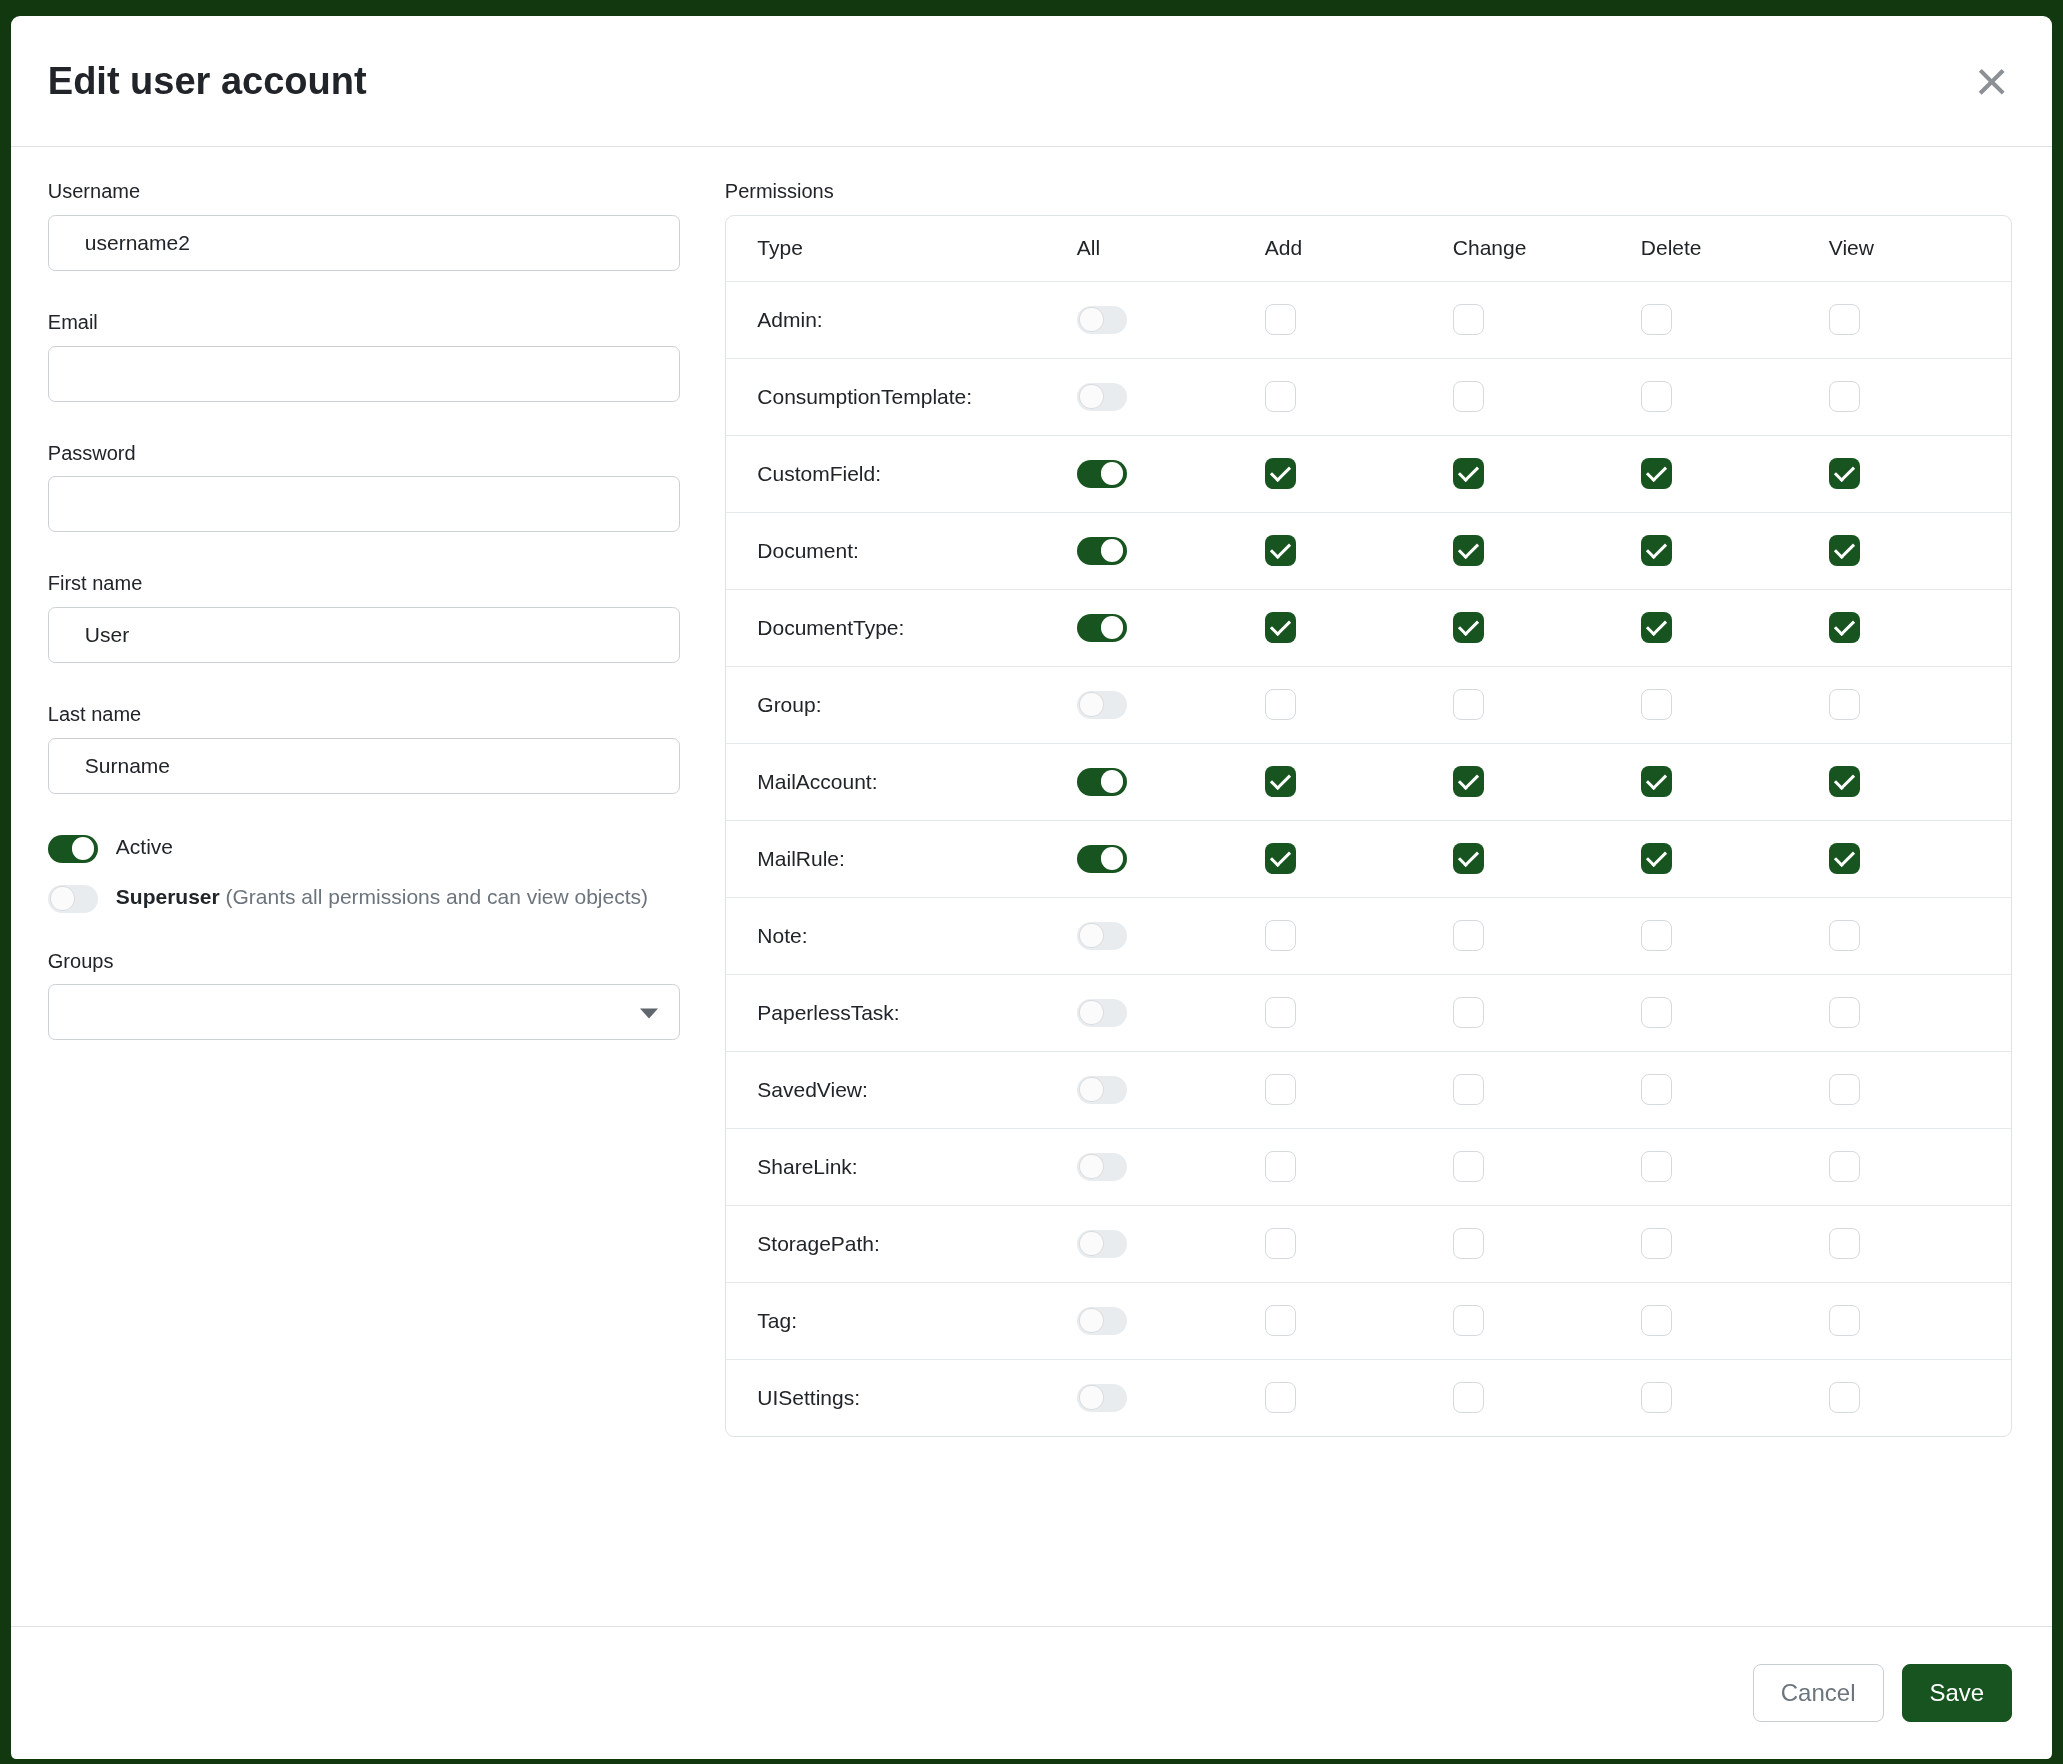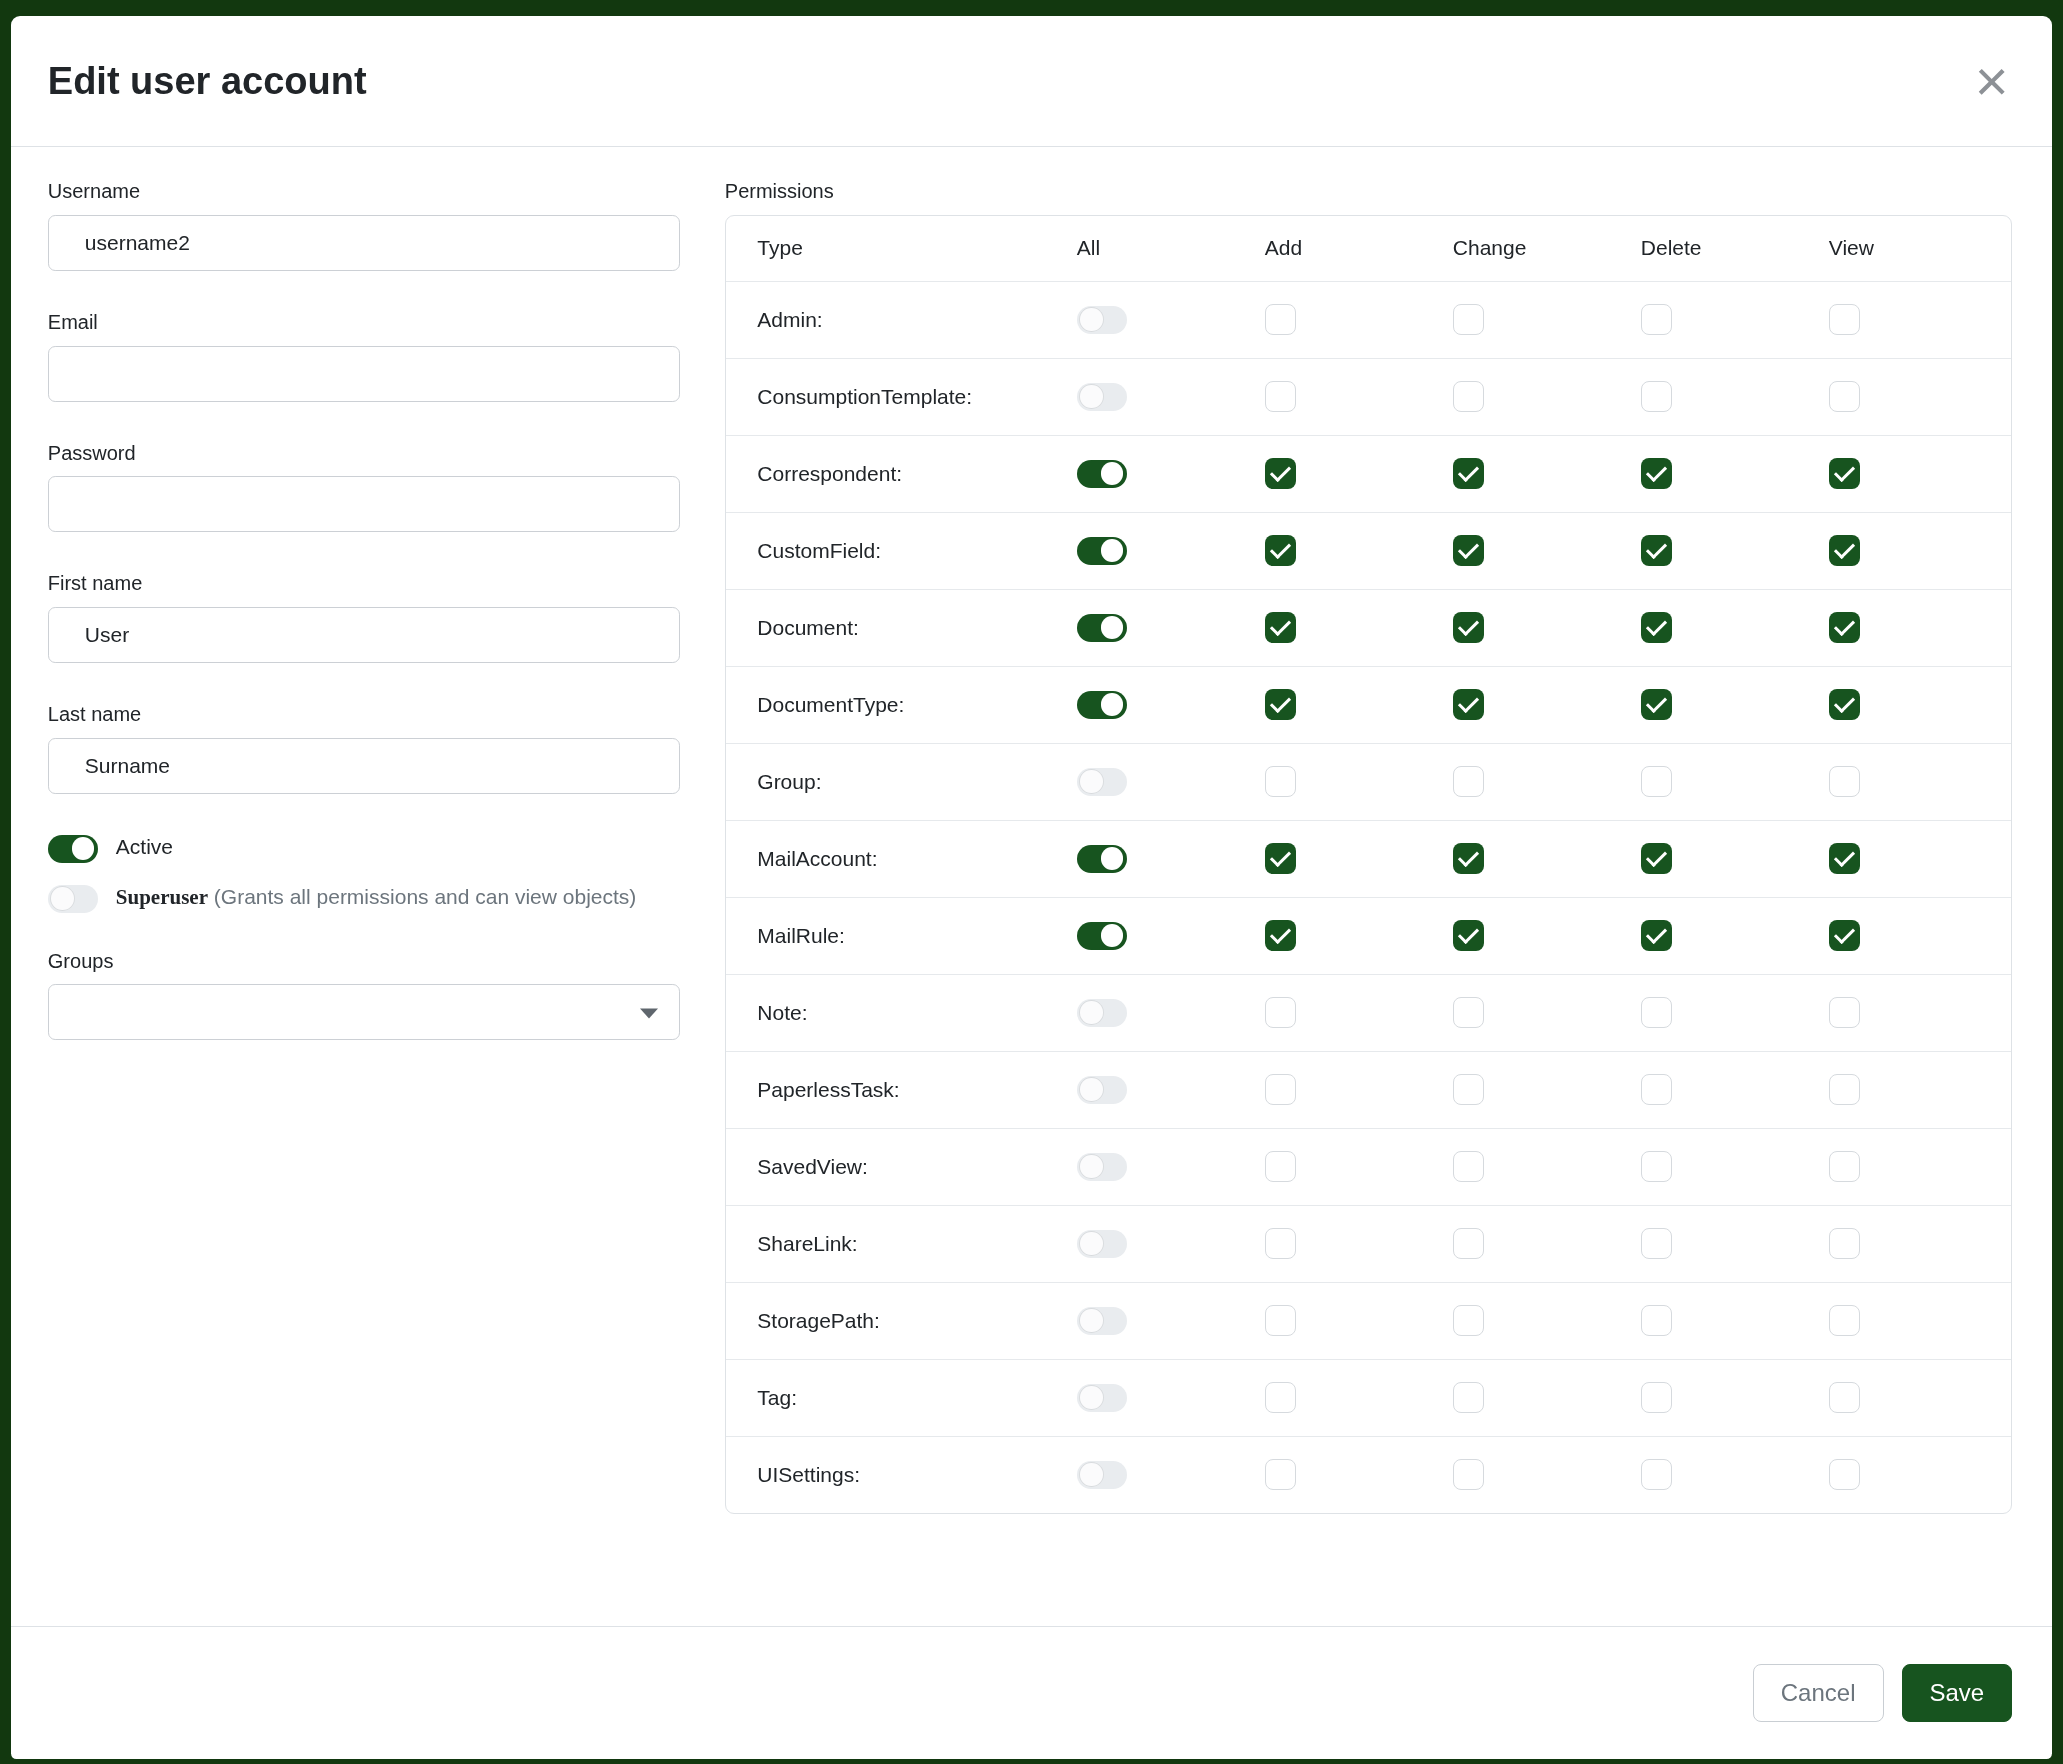--- a/index.html
+++ b/index.html
@@ -44,21 +44,21 @@
 
   .switch { width:50px; height:28px; border-radius:14.4px; position:relative; display:inline-block; flex:0 0 auto; cursor:pointer; }
   .switch.on  { background:var(--primary); }
   .switch.on::after  { content:""; position:absolute; top:2.7px; right:3.6px; width:22.5px; height:22.5px; border-radius:50%; background:#fff; }
   .switch.off { background:#e9ecef; }
   .switch.off::after { content:""; position:absolute; top:2.7px; left:3.6px; width:22.5px; height:22.5px; border-radius:50%; background:#fbfbfc; box-shadow:0 0 0 0.9px rgba(0,0,0,0.07); }
 
   .toggle-row { display:flex; align-items:flex-start; gap:18px; margin:3.6px 0 20px; }
   .toggle-row .switch { margin-top:1.8px; }
   .toggle-label { font-size:21px; color:#212529; line-height:1.35; }
-  .toggle-label .strong { font-weight:600;font-family:Liberation Serif, serif; }
+  .toggle-label .strong { font-weight:600; }
   .hint { color:#6c757d; font-size:21px; }
   .groups-group { margin-top:36px; }
 
   .ptable { border:0.9px solid #dee2e6; border-radius:9px; margin-top:10.8px; overflow:hidden; background:#fff; }
   .prow { display:flex; align-items:center; height:77px; border-top:0.9px solid #e6e9ec; }
   .prow.header { height:65px; border-top:none; }
   .pcol.type { flex:0 0 351px; padding-left:31.5px; font-size:21px; color:#212529; }
   .pcol.ctrl { flex:0 0 188px; display:flex; align-items:center; font-size:21px; }
   .cb { width:31px; height:31px; border-radius:8px; display:flex; align-items:center; justify-content:center; cursor:pointer; }
   .cb.unchecked { background:#fff; border:1.8px solid #d6dade; }
@@ -180,38 +180,20 @@
                 <span class="cb unchecked"></span>
               </div>
               <div class="pcol ctrl">
                 <span class="cb unchecked"></span>
               </div>
               <div class="pcol ctrl">
                 <span class="cb unchecked"></span>
               </div>
             </div>
             <div class="prow">
-              <div class="pcol type">Correspondent:</div>
-              <div class="pcol ctrl">
-                <span class="switch on"></span>
-              </div>
-              <div class="pcol ctrl">
-                <span class="cb checked"></span>
-              </div>
-              <div class="pcol ctrl">
-                <span class="cb checked"></span>
-              </div>
-              <div class="pcol ctrl">
-                <span class="cb checked"></span>
-              </div>
-              <div class="pcol ctrl">
-                <span class="cb checked"></span>
-              </div>
-            </div>
-            <div class="prow">
               <div class="pcol type">CustomField:</div>
               <div class="pcol ctrl">
                 <span class="switch on"></span>
               </div>
               <div class="pcol ctrl">
                 <span class="cb checked"></span>
               </div>
               <div class="pcol ctrl">
                 <span class="cb checked"></span>
               </div>

